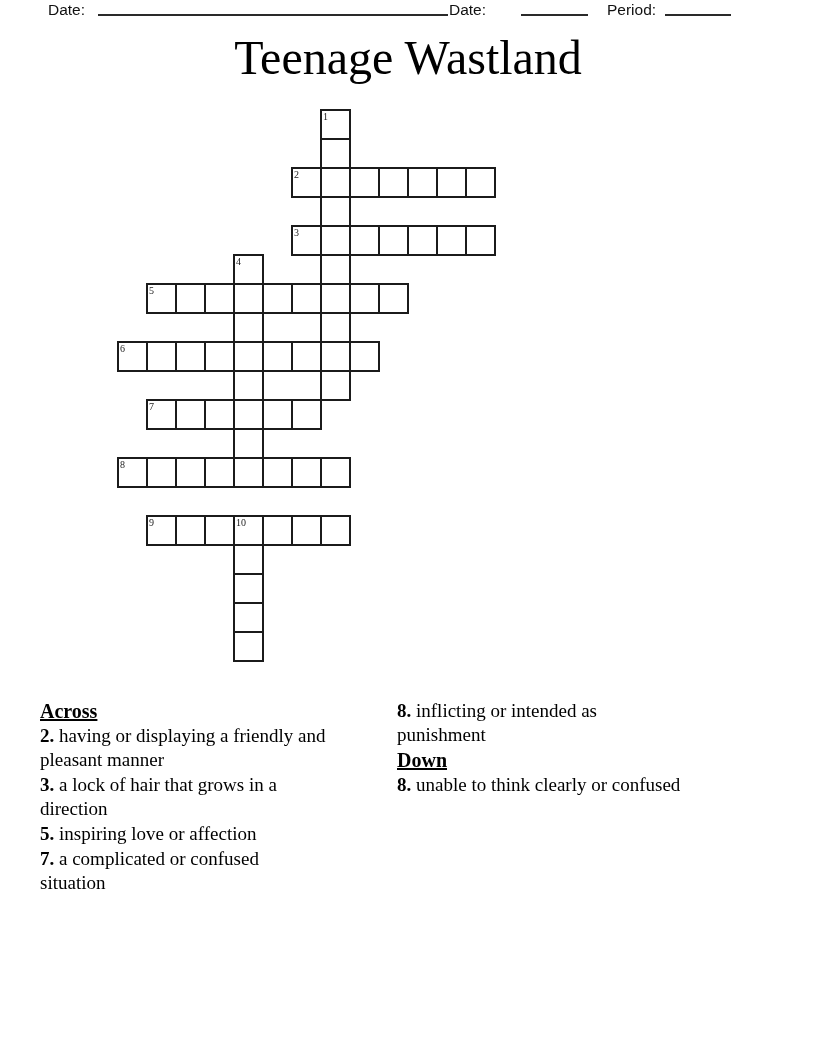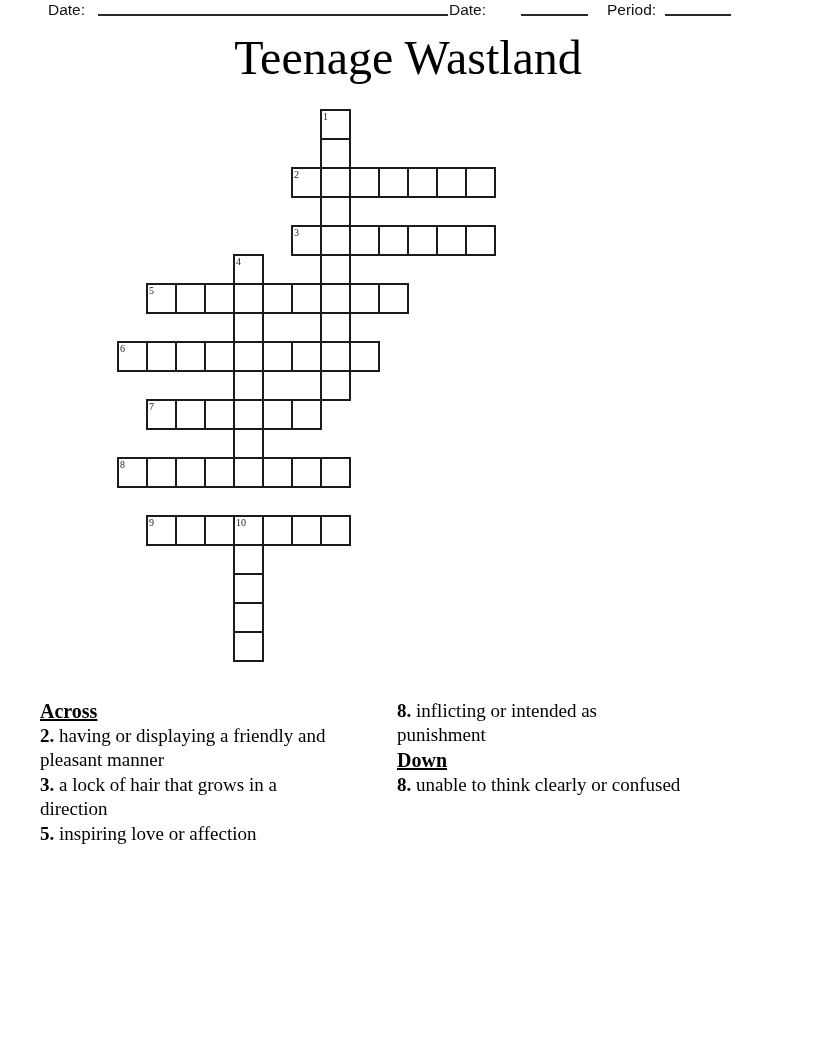--- a/index.html
+++ b/index.html
@@ -204,20 +204,22 @@
     </div>
 
   <div>
     <div class="clue-col" id="clue-col-0" style="left:40px;  width:342px">
         <div class="clue-heading">Across</div>
         <p class="clue"><b>2.</b> <span class="clue-text">having or displaying a friendly and
 pleasant manner</span></p>
         <p class="clue"><b>3.</b> <span class="clue-text">a lock of hair that grows in a
 direction</span></p>
         <p class="clue"><b>5.</b> <span class="clue-text">inspiring love or affection</span></p>
+        <p class="clue"><b>7.</b> <span class="clue-text">a complicated or confused
+situation</span></p>
       </div>
     <div class="clue-col" id="clue-col-1" style="left:397px; width:352px">
         <p class="clue"><b>8.</b> <span class="clue-text">inflicting or intended as
 punishment</span></p>
         <div class="clue-heading">Down</div>
         <p class="clue"><b>8.</b> <span class="clue-text">unable to think clearly or confused</span></p>
       </div>
   </div>
 
 </div>

